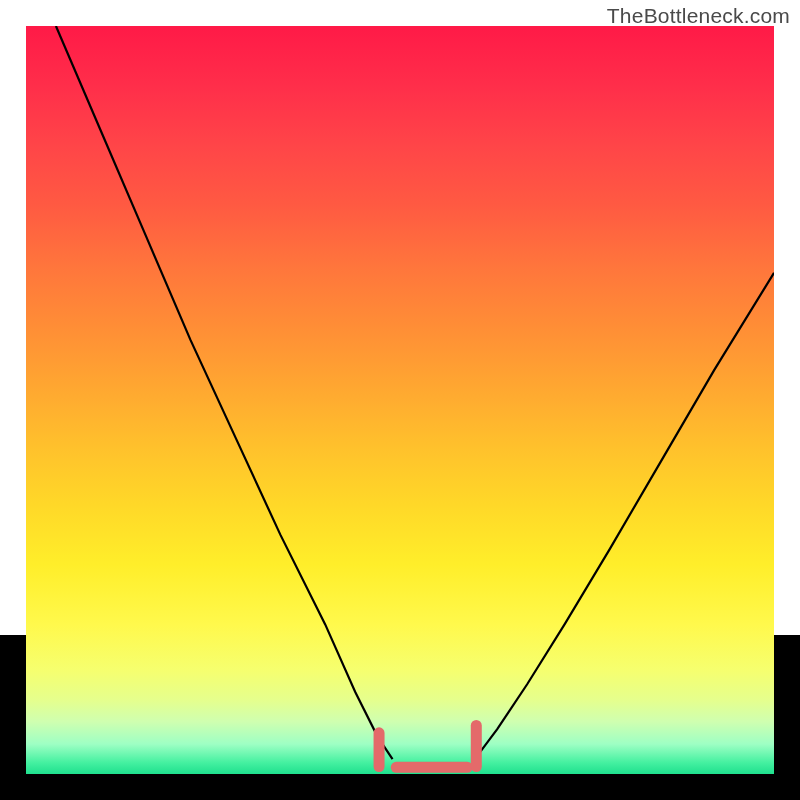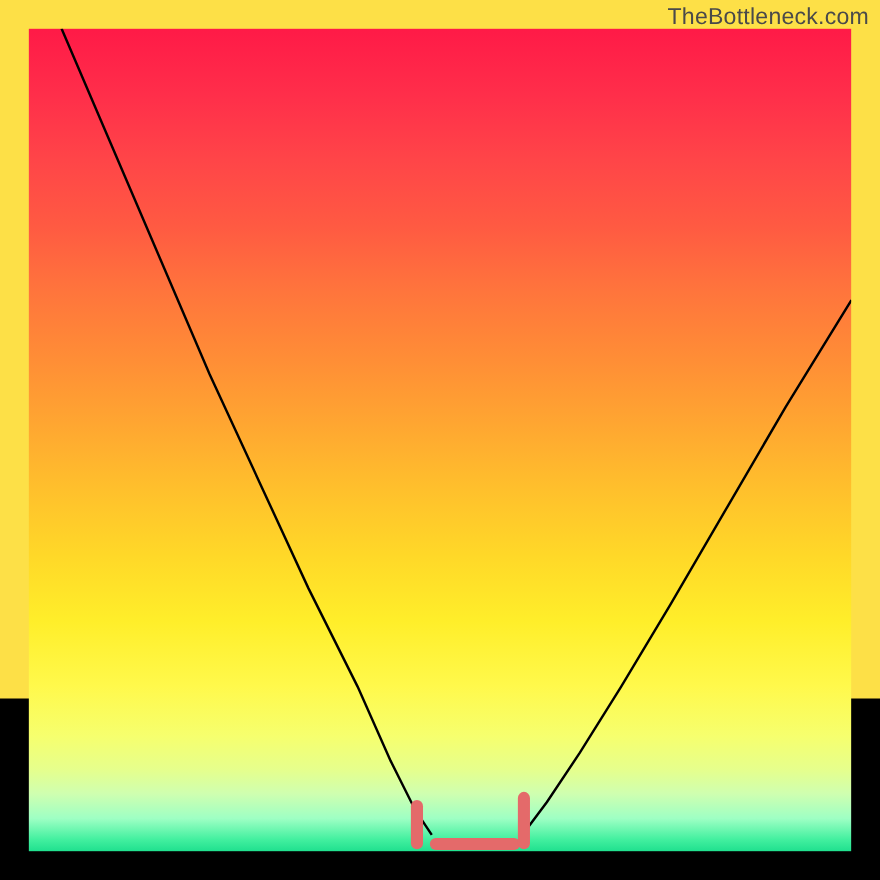--- a/index.html
+++ b/index.html
@@ -8,21 +8,21 @@
     width: 800px;
     height: 800px;
     background: #000;
     overflow: hidden;
     font-family: Arial, Helvetica, sans-serif;
   }
   .stage {
     position: relative;
     width: 800px;
     height: 635px;
-    background: #fde047;
+    background: #ffffff;
   }
   .plot-area {
     position: absolute;
     left: 26px;
     top: 26px;
     width: 748px;
     height: 748px;
     overflow: hidden;
   }
   .gradient {

